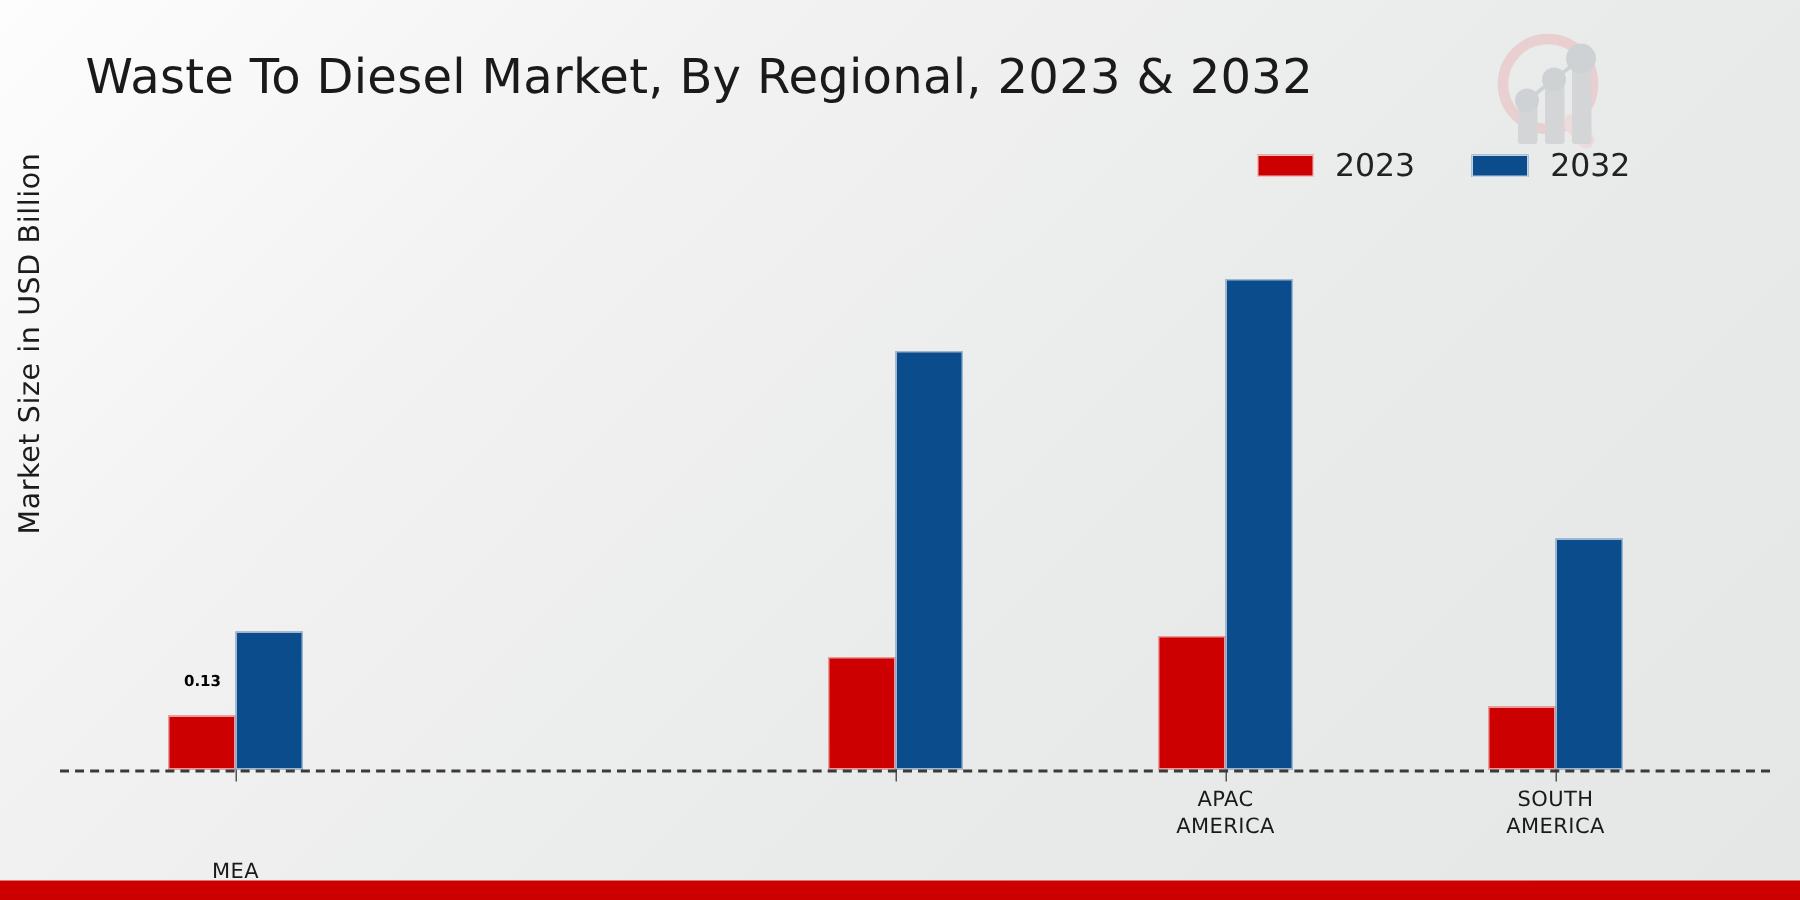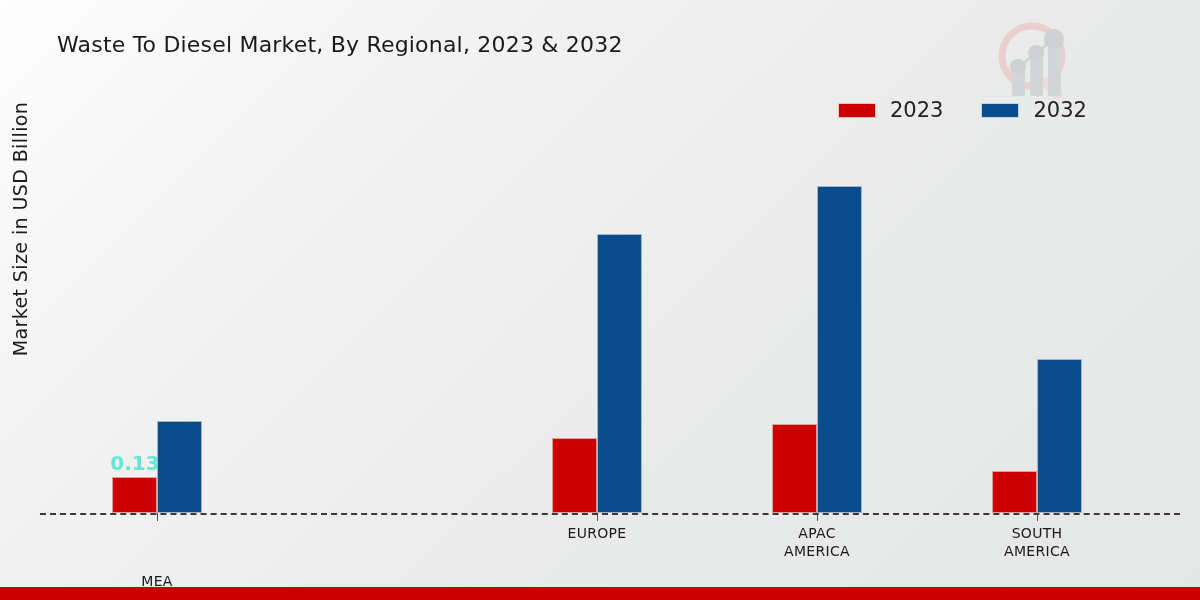--- a/index.html
+++ b/index.html
@@ -29,21 +29,21 @@
     width: 100px;
     height: 96px;
     pointer-events: none;
   }
 
   
   .chart-title {
     position: absolute;
     left: 57px;
     top: 32px;
-    font-size: 22px;
+    font-size: 32px;
     font-weight: 400;
     letter-spacing: 0.2px;
     color: #1a1a1a;
     white-space: nowrap;
     font-family: "DejaVu Sans", sans-serif;
   }
 
   
   .legend {
     position: absolute;
@@ -120,26 +120,26 @@
     border: 1px solid rgba(255,255,255,0.6);
     box-sizing: border-box;
   }
   .bar.series-0 { left: 0px; }
   .bar.series-1 { left: 45px; }
 
   .bar-value {
     position: absolute;
     left: -6px;
     bottom: 100%;
-    margin-bottom: 3px;
+    margin-bottom: 18px;
     width: 56px;
     text-align: center;
-    font-size: 20px;
+    font-size: 10px;
     font-weight: bold;
-    color: #5eead4;
+    color: #000000;
   }
 
   .tick {
     position: absolute;
     top: 363px;
     width: 0;
     height: 8px;
     border-left: 1px solid #555;
   }
 
@@ -207,23 +207,20 @@
           <div class="bar series-1" style="height: 92.1462px; background: rgb(11, 76, 140);"></div>
           <div class="tick" style="left: 45px;"></div>
           <div class="cat-label" style="left: -45px; margin-top: 48px;">
             <div>MEA</div>
           </div>
         </div>
         <div class="bar-group" style="left: 512px; width: 90px;">
           <div class="bar series-0" style="height: 75.3923px; background: rgb(204, 0, 0);"></div>
           <div class="bar series-1" style="height: 279.231px; background: rgb(11, 76, 140);"></div>
           <div class="tick" style="left: 45px;"></div>
-          <div class="cat-label" style="left: -45px;">
-            <div>EUROPE</div>
-          </div>
         </div>
         <div class="bar-group" style="left: 732px; width: 90px;">
           <div class="bar series-0" style="height: 89.3538px; background: rgb(204, 0, 0);"></div>
           <div class="bar series-1" style="height: 326.7px; background: rgb(11, 76, 140);"></div>
           <div class="tick" style="left: 45px;"></div>
           <div class="cat-label" style="left: -45px;">
             <div>APAC</div>
             <div>AMERICA</div>
           </div>
         </div>

